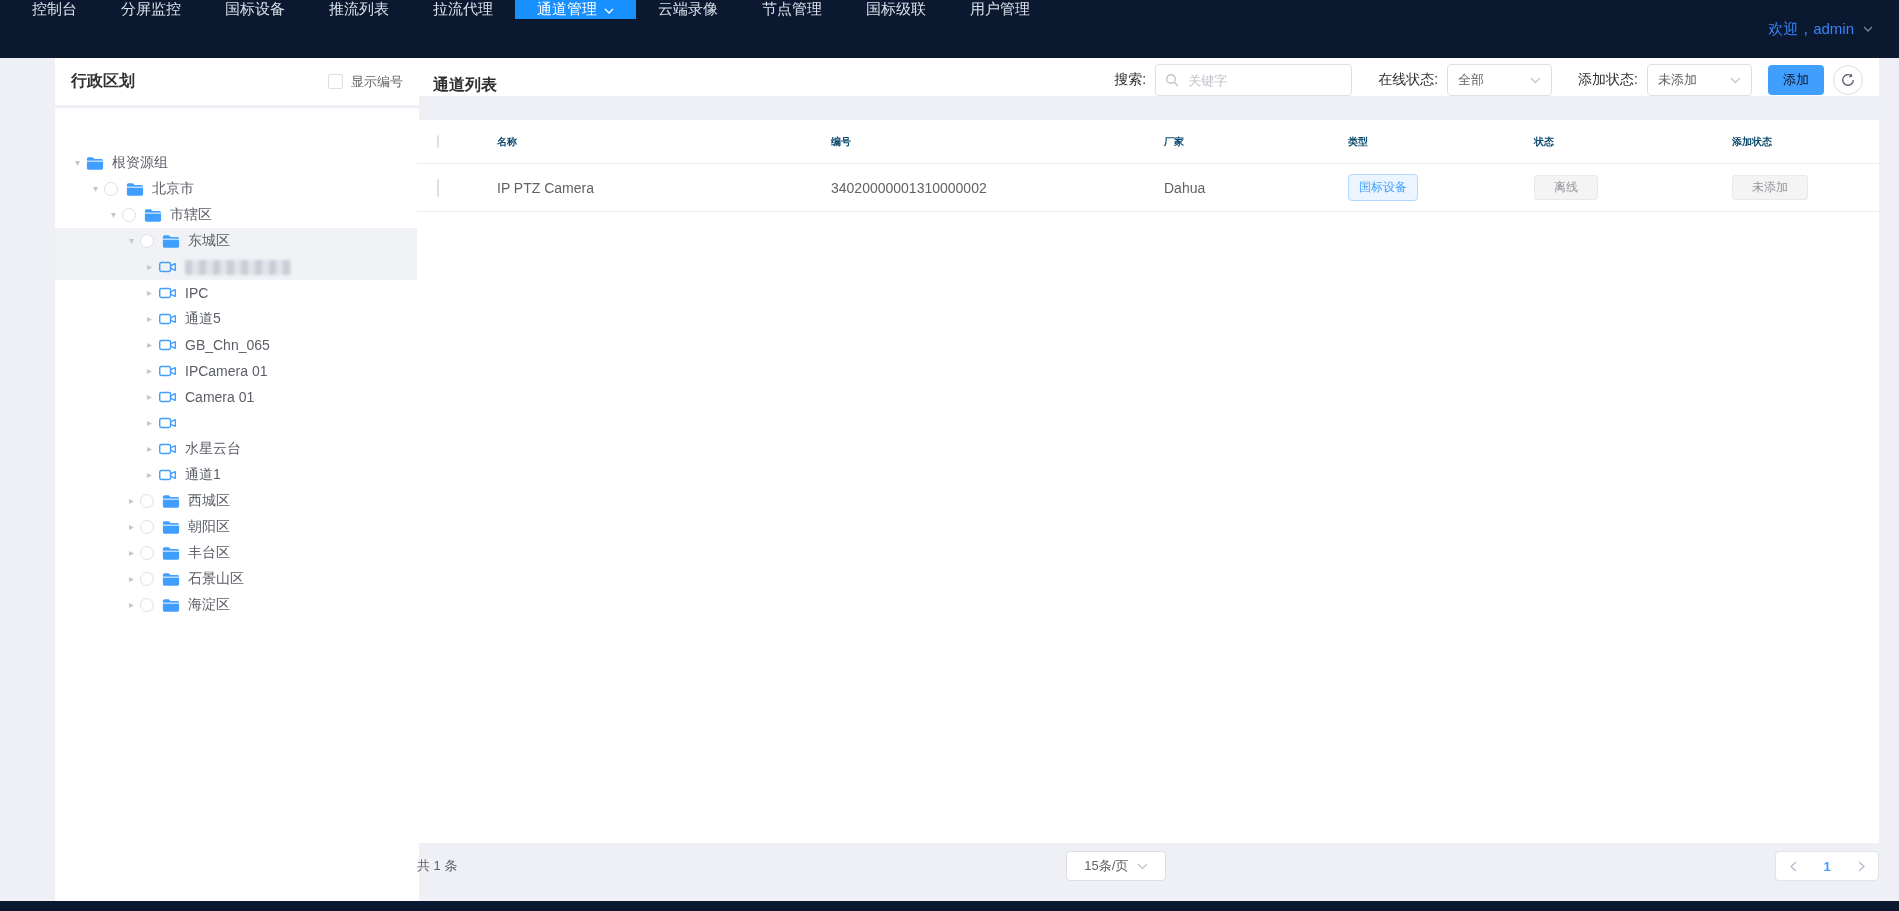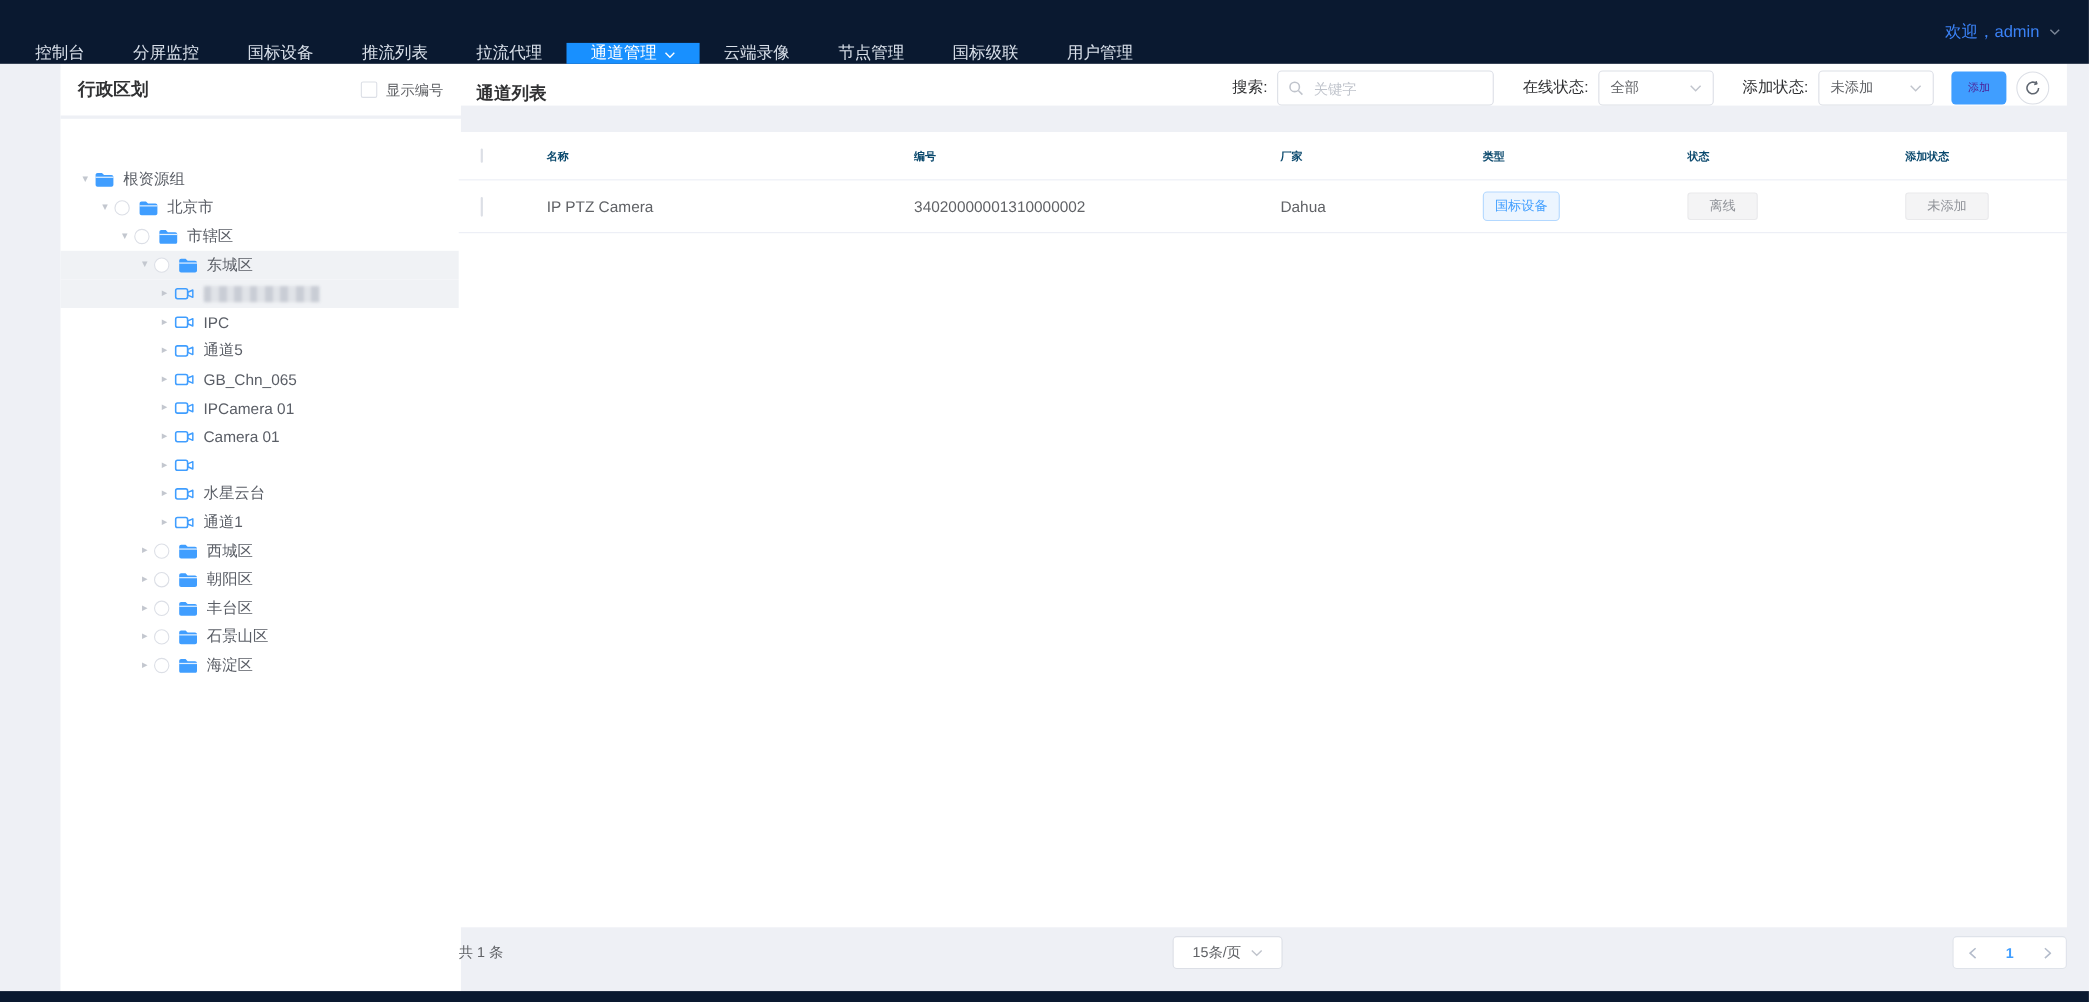--- a/index.html
+++ b/index.html
@@ -45,22 +45,22 @@
   .ctl-label { font-size:14px; color:#303133; margin-right:9px; white-space:nowrap; }
   .gap-lg { margin-left:26px; }
   .search-box { width:197px; height:32px; border:1px solid #dcdfe6; border-radius:4px;
     display:flex; align-items:center; padding:0 9px; gap:7px; background:#fff; }
   .search-box input { border:none; outline:none; flex:1; min-width:0; font-size:13px;
     color:#606266; font-family:inherit; background:transparent; }
   ::placeholder { color:#c0c4cc; opacity:1; }
   .select { height:32px; border:1px solid #dcdfe6; border-radius:4px; background:#fff;
     display:flex; align-items:center; justify-content:space-between; padding:0 10px;
     width:105px; font-size:13px; color:#606266; cursor:pointer; }
-  .btn-add { height:30px; padding:0 15px; margin-left:16px; background:#409eff; color:#4c1d95;
-    border:none; border-radius:4px; font-size:10px; font-family:inherit; cursor:pointer; }
+  .btn-add { height:30px; padding:0 15px; margin-left:16px; background:#409eff; color:#0f172a;
+    border:none; border-radius:4px; font-size:13px; font-family:inherit; cursor:pointer; }
   .btn-refresh { width:30px; height:30px; margin-left:9px; border-radius:50%;
     border:1px solid #dcdfe6; background:#fff; display:flex; align-items:center;
     justify-content:center; cursor:pointer; padding:0; }
   
   .table-card { position:absolute; left:417px; top:120px; width:1462px; height:723px; background:#ffffff; }
   .trow { display:grid; grid-template-columns:80px 334px 333px 184px 186px 198px 1fr;
     align-items:center; border-bottom:1px solid #ebeef5; }
   .thead-row { height:44px; font-size:10px; font-weight:bold; color:#0c4a6e; }
   .tbody-row { height:48px; font-size:14px; color:#606266; cursor:pointer; }
   .cell-check { padding-left:20px; }
@@ -77,21 +77,21 @@
     display:flex; align-items:center; }
   .pager-btn { width:34px; height:100%; display:flex; align-items:center; justify-content:center;
     background:none; border:none; cursor:pointer; padding:0; }
   .page-num { width:34px; text-align:center; color:#409eff; font-weight:bold; font-size:13px; cursor:pointer; }
   .bottom-strip { position:absolute; bottom:0; left:0; width:100%; height:10px; background:#0a1930; }
 </style>
 </head>
 <body>
 
 <nav class="topnav">
-  <div id="nav-tabs" style="display:flex;align-items:flex-end;">
+  <div id="nav-tabs" style="display:flex;align-items:flex-start;">
       <div class="nav-item">
     <span class="nav-label">控制台</span>
 
   </div>
       <div class="nav-item">
     <span class="nav-label">分屏监控</span>
 
   </div>
       <div class="nav-item">
     <span class="nav-label">国标设备</span>

